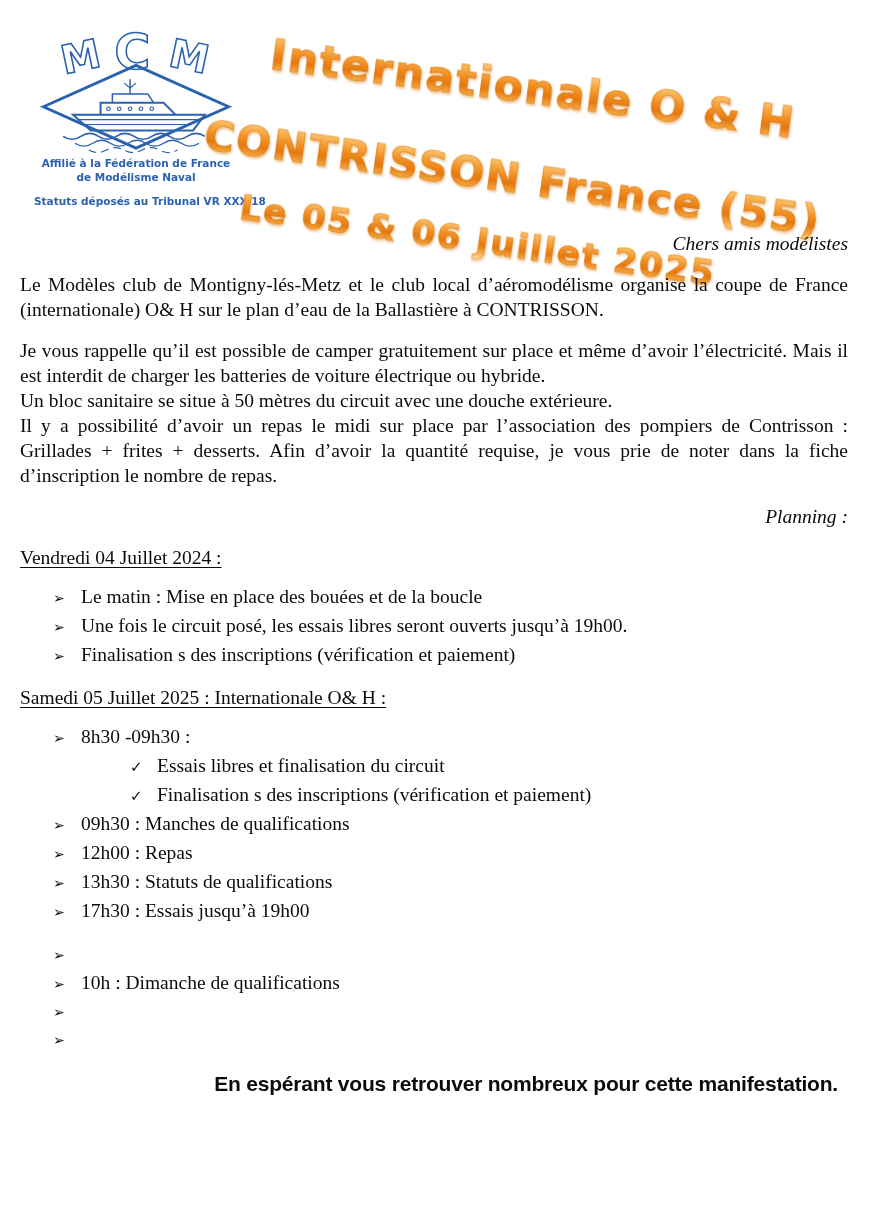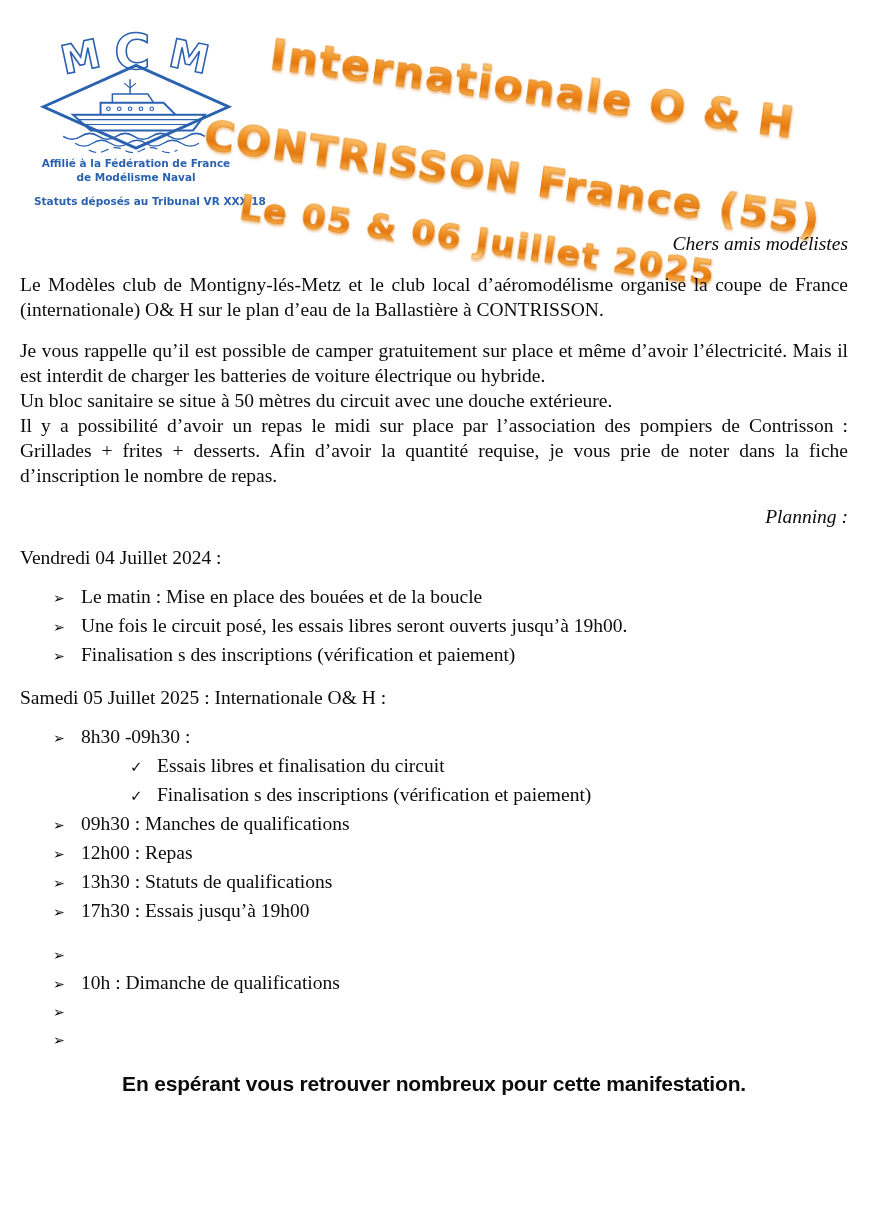--- a/index.html
+++ b/index.html
@@ -31,30 +31,30 @@
   .wa-2{left:208px;top:111px;font-size:41px;transform:rotate(8deg);}
   .wa-3{left:243px;top:187px;font-size:34px;transform:rotate(8deg);}
 
   
   .content{position:absolute;left:20px;right:21px;top:231px;}
   .para{font-size:19.5px;line-height:25px;text-align:justify;margin:0 0 16px;}
   .para.nojust{text-align:right;font-style:italic;}
   .bold{font-weight:normal;}
   .section-heading{
     font-size:19.5px;line-height:25px;margin:0 0 13px;
-    text-underline-offset:3px;
+    text-decoration:underline;text-underline-offset:3px;
   }
   .plan-list{margin:0 0 15px;}
   .plan-item{display:flex;align-items:baseline;font-size:19.5px;line-height:28px;}
   .bullet{flex:0 0 28px;margin-left:33px;font-family:"DejaVu Sans",sans-serif;font-size:14px;}
   .sub .bullet{flex:0 0 27px;margin-left:110px;font-size:15px;}
   .item-text{flex:1;}
   .closing{
     font:bold 21px/30px "Liberation Sans",sans-serif;
-    text-align:center;margin:4px 10px 0 10px;letter-spacing:-0.2px;
+    text-align:right;margin:4px 10px 0 10px;letter-spacing:-0.2px;
   }
 </style>
 </head>
 <body>
 
 <div class="page">
 
   <div class="logo">
     <svg width="198" height="128" viewBox="0 0 200 130">
       <g stroke="#2b62b0" fill="none" stroke-width="2">

